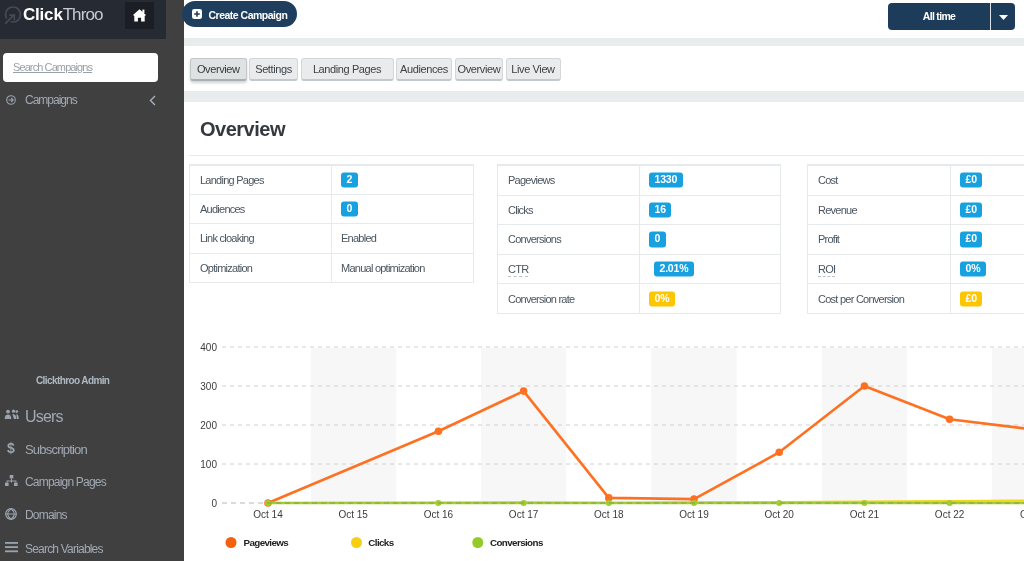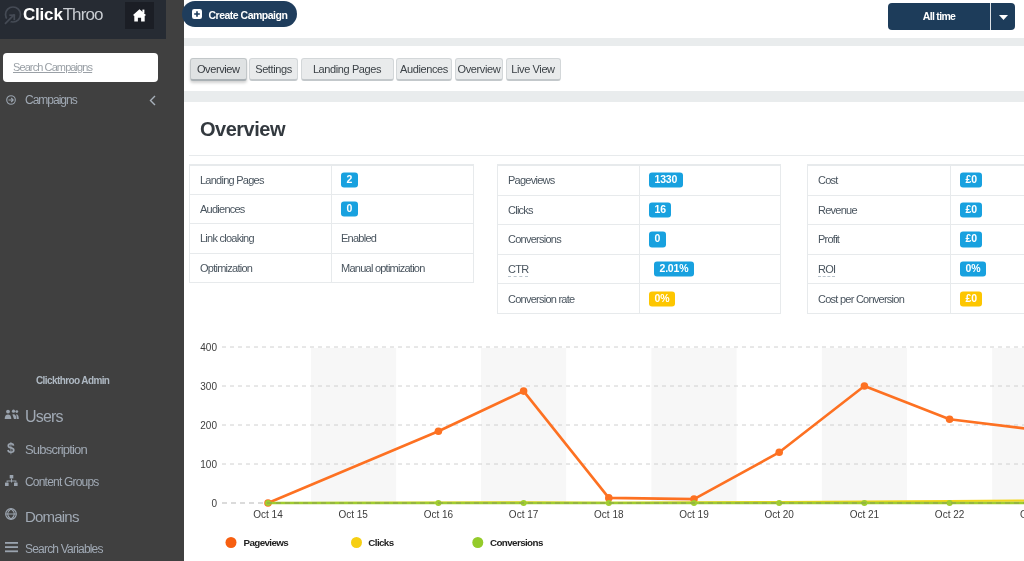--- a/index.html
+++ b/index.html
@@ -46,22 +46,22 @@
     </svg>
     <div class="abs" style="left:25px;top:93px;font-size:12px;letter-spacing:-1px;color:#a0a9b4;">Campaigns</div>
     <svg class="abs" style="left:149px;top:95px" width="7" height="11" viewBox="0 0 7 11">
         <path d="M6 1 L1.5 5.5 L6 10" fill="none" stroke="#a8b1bb" stroke-width="1.4"></path>
       </svg>
 
     <div class="abs" style="left:36px;top:375px;font-size:10px;letter-spacing:-0.6px;font-weight:bold;color:#aeb8c2;">Clickthroo Admin</div>
 
     <div class="abs" style="left:25px;top:408px;font-size:16px;letter-spacing:-0.8px;color:#a0a9b4;">Users</div>
     <div class="abs" style="left:25px;top:442px;font-size:13px;letter-spacing:-0.8px;color:#a0a9b4;">Subscription</div>
-    <div class="abs" style="left:25px;top:475px;font-size:12px;letter-spacing:-0.8px;color:#a0a9b4;">Content Groups</div>
-    <div class="abs" style="left:25px;top:508px;font-size:15px;letter-spacing:-0.8px;color:#a0a9b4;">Domains</div>
+    <div class="abs" style="left:25px;top:475px;font-size:12px;letter-spacing:-0.8px;color:#a0a9b4;">Campaign Pages</div>
+    <div class="abs" style="left:25px;top:508px;font-size:12px;letter-spacing:-0.8px;color:#a0a9b4;">Domains</div>
     <div class="abs" style="left:25px;top:542px;font-size:12px;letter-spacing:-0.8px;color:#a0a9b4;">Search Variables</div>
 
     <svg class="abs" style="left:4px;top:409px" width="15" height="11" viewBox="0 0 15 11">
       <g fill="#9aa3ae">
       <circle cx="4" cy="2.6" r="1.9"></circle>
           <path d="M0.7 10 c0-3 1.4-4.4 3.3-4.4 s3.3 1.4 3.3 4.4 Z"></path>
       <circle cx="9.5" cy="2.2" r="1.6"></circle>
           <path d="M8.4 5.4 c2.4-0.6 4 0.8 4 4.6 h-2.4"></path>
       <circle cx="12.8" cy="2.6" r="1.4"></circle>
           <path d="M12.2 5.3 c1.7 0 2.6 1.6 2.6 4.7 h-1.8"></path>

